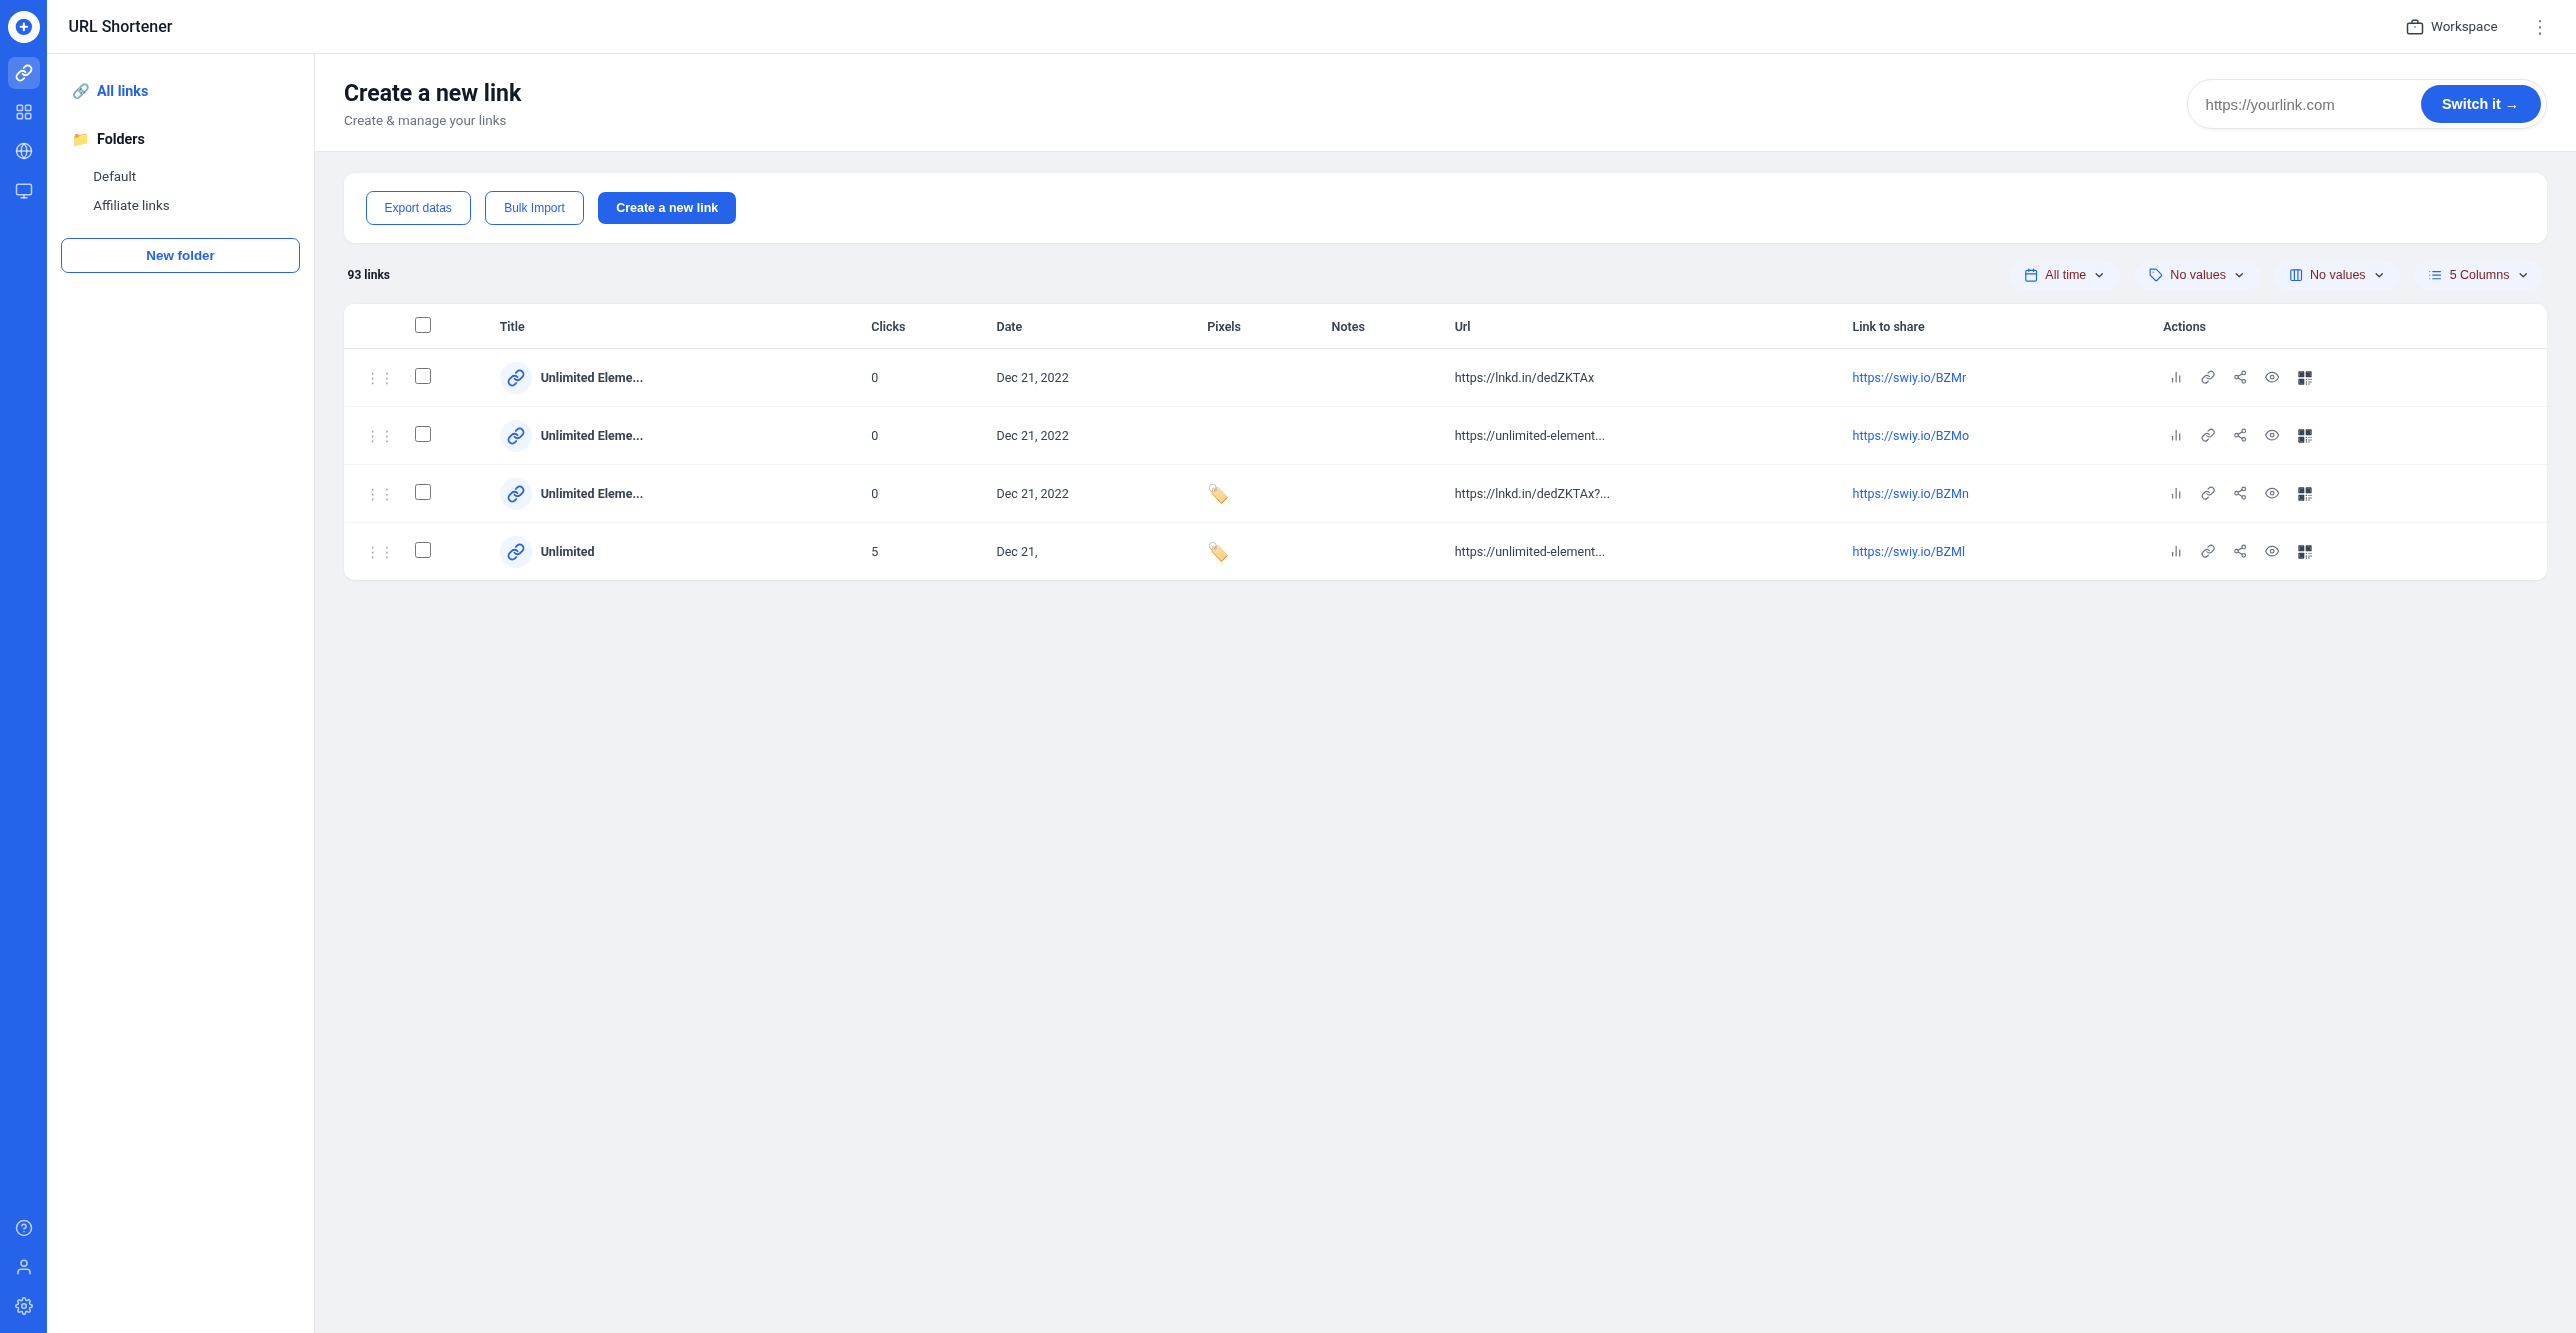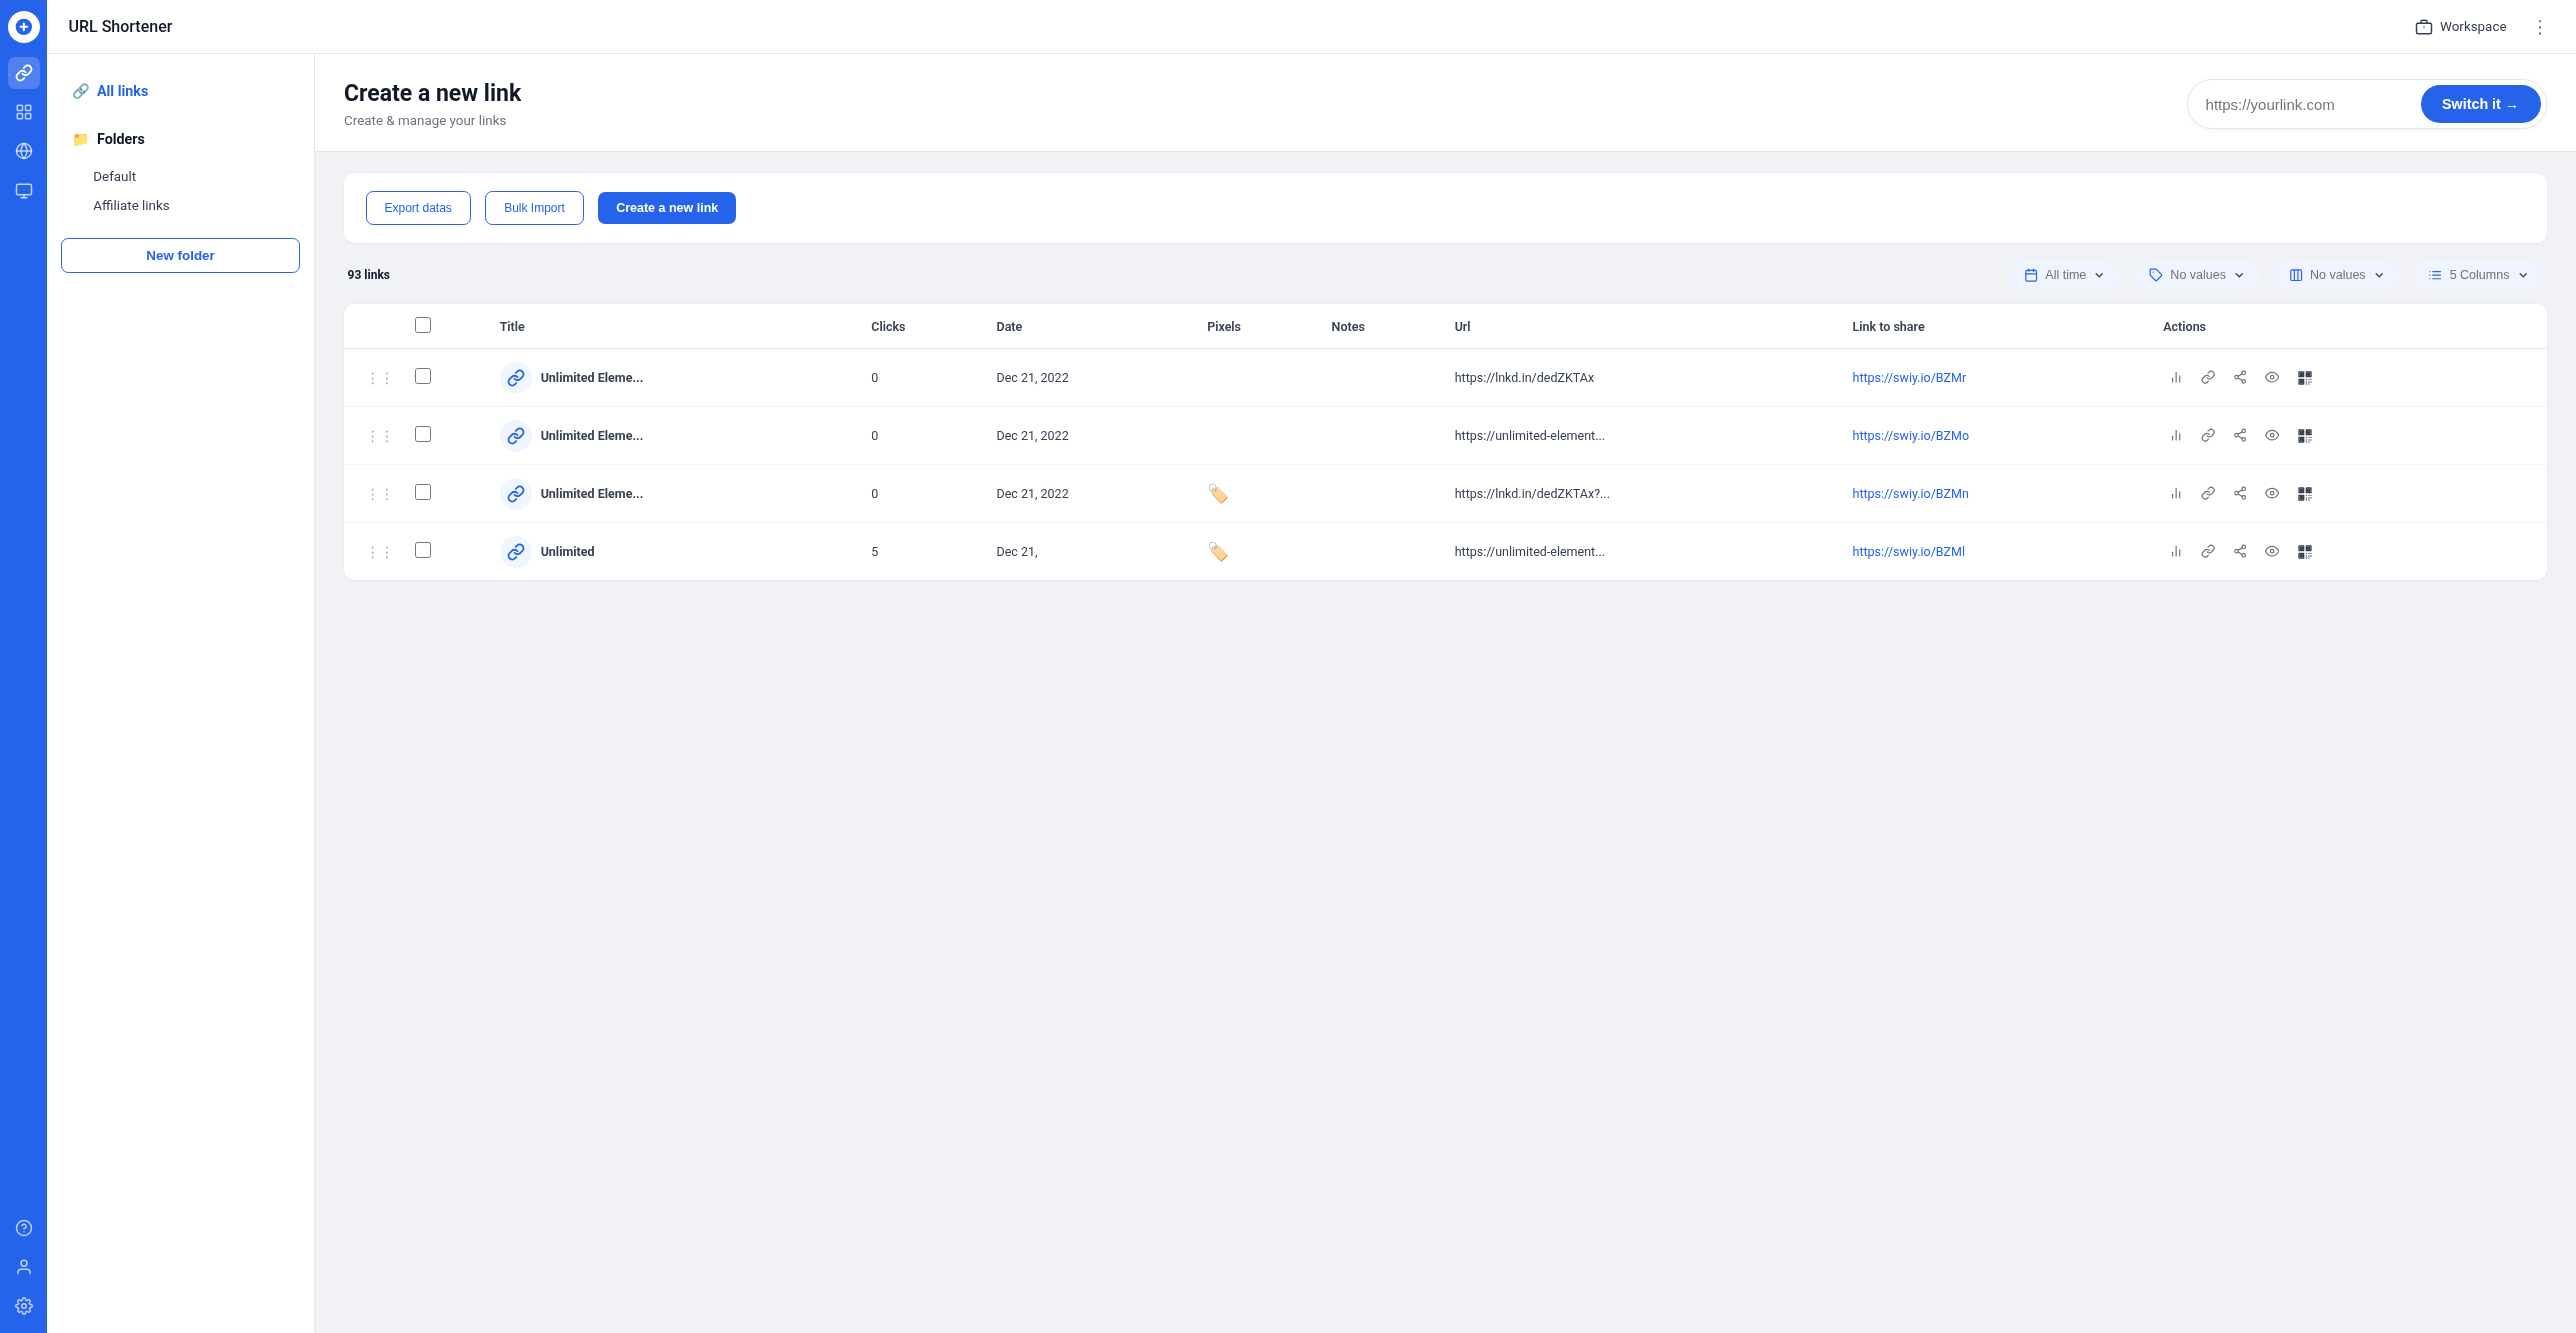--- a/index.html
+++ b/index.html
@@ -65,21 +65,21 @@
     }
     .top-bar-title {
       font-size: 16px;
       font-weight: 500;
       color: #111827;
       flex: 1;
     }
     .top-bar-right {
       display: flex;
       align-items: center;
-      gap: 19px;
+      gap: 28px;
     }
     .workspace-btn {
       display: flex;
       align-items: center;
       gap: 7.2px;
       font-size: 13.4px;
       color: #374151;
       cursor: pointer;
     }
     .workspace-btn svg { color: #374151; }
@@ -293,21 +293,21 @@
       flex: 1;
     }
     .filter-pill {
       display: flex;
       align-items: center;
       gap: 7.2px;
       background: #f0f4ff;
       border-radius: 45px;
       padding: 7.2px 14.3px;
       font-size: 12.5px;
-      color: #737373;
+      color: #7f1d1d;
       cursor: pointer;
       border: none;
     }
     .filter-pill svg { color: #2563eb; }
 
     
     .table-container {
       background: white;
       border-radius: 10.7px;
       overflow: hidden;

